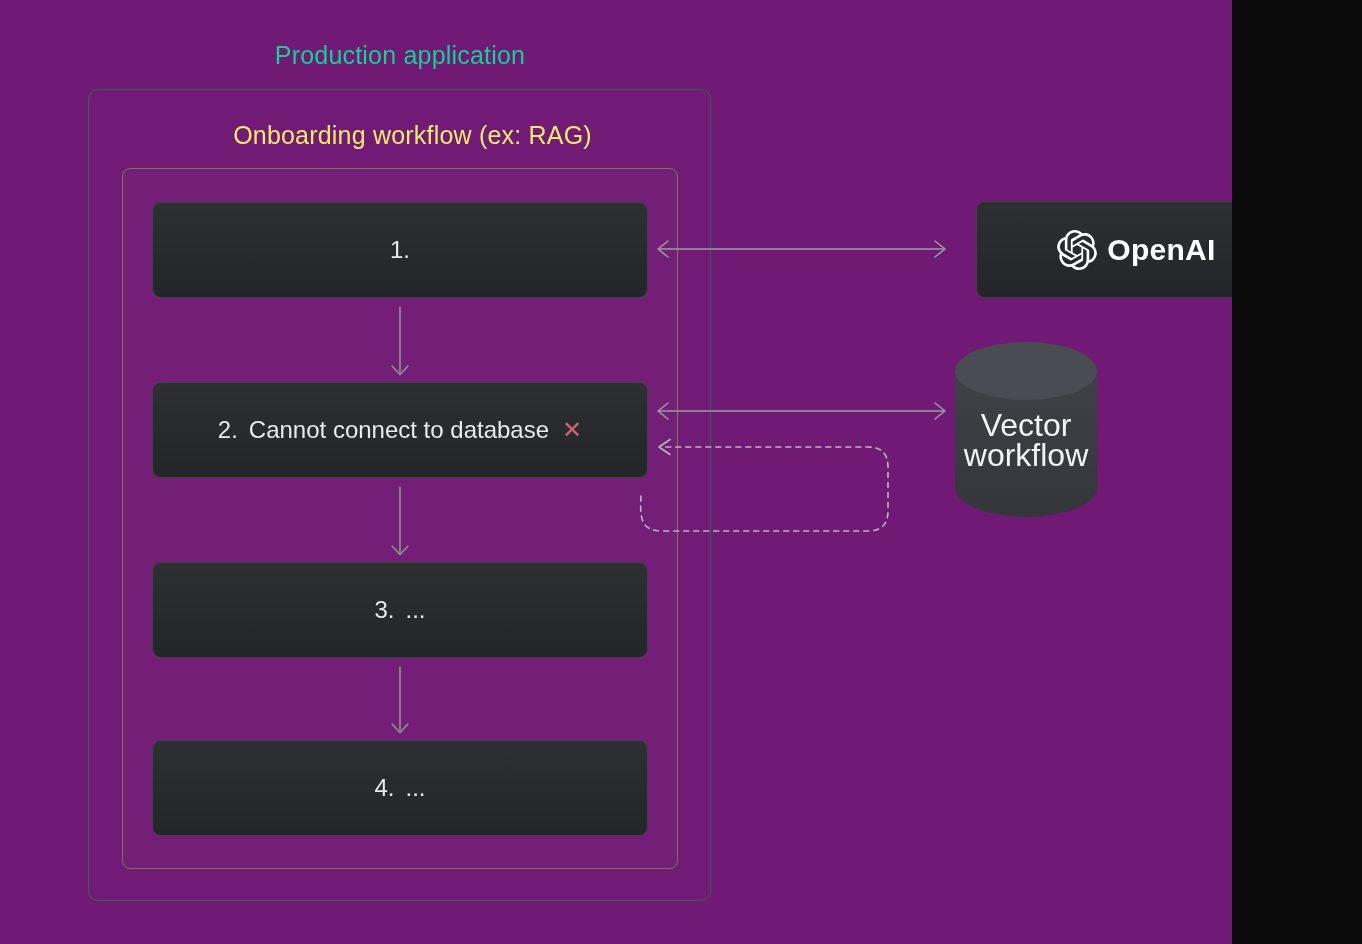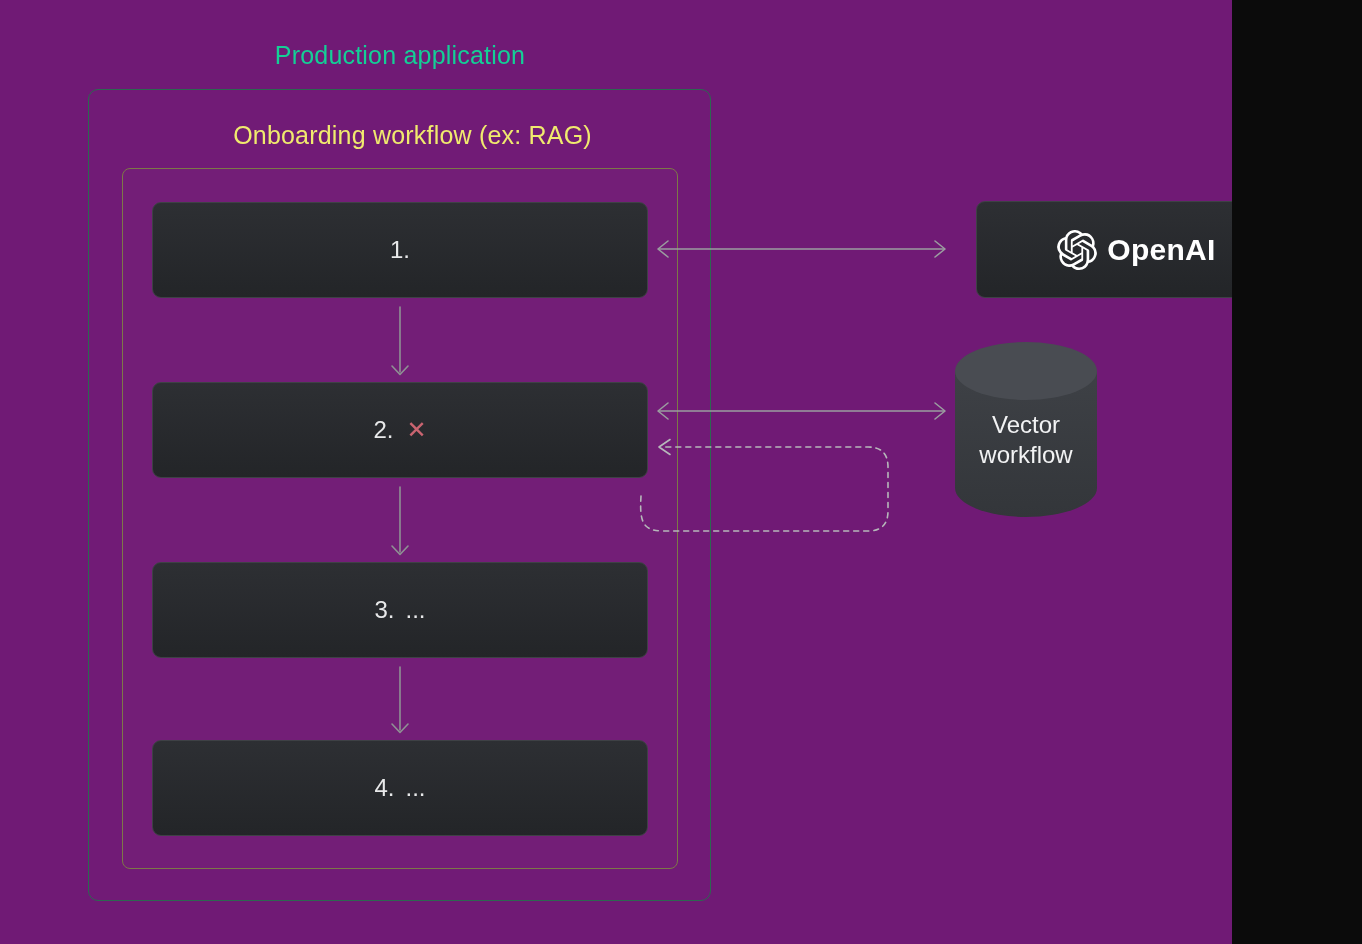--- a/index.html
+++ b/index.html
@@ -30,21 +30,21 @@
   .step-2{top:382px;}
   .step-3{top:562px;}
   .step-4{top:740px;}
   .err-x{color:#c96470;margin-left:2px;}
   .openai-box{left:953px;top:201px;width:321px;height:97px;gap:10px;color:#ffffff;margin-left:23px;}
   .openai-label{font-size:30px;font-weight:700;letter-spacing:.3px;}
   .openai-logo{width:40px;height:40px;display:block;}
   .cyl-svg{position:absolute;left:955px;top:342px;width:142px;height:175px;}
   .cyl-label{
     position:absolute;left:955px;top:410px;width:142px;text-align:center;
-    color:#f2f3f4;font-size:24px;line-height:30px;
+    color:#f2f3f4;font-size:32px;line-height:30px;
   }
   .overlay{position:absolute;left:0;top:0;width:1362px;height:944px;pointer-events:none;}
 </style>
 </head>
 <body>
 
 <div class="canvas">
 
   <div class="frame-title outer-title">Production application</div>
 
@@ -53,20 +53,21 @@
   <div class="frame-title inner-title">Onboarding workflow (ex: RAG)</div>
 
   <div class="inner-box"></div>
 
   <div class="node step step-1">
     <span>1.</span>
   </div>
 
   <div class="node step step-2">
     <span>2.</span>
+    <span>Cannot connect to database</span>
     <span class="err-x">✕</span>
   </div>
 
   <div class="node step step-3">
     <span>3.</span>
     <span>...</span>
   </div>
 
   <div class="node step step-4">
     <span>4.</span>

